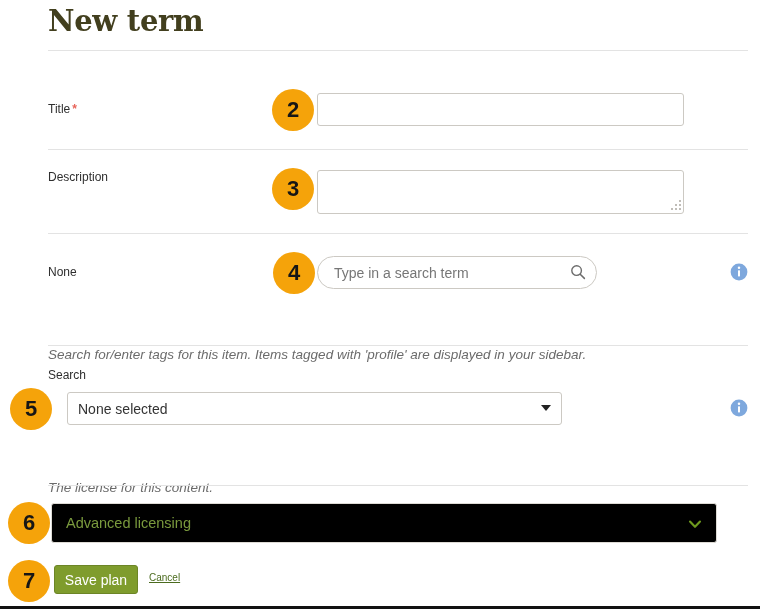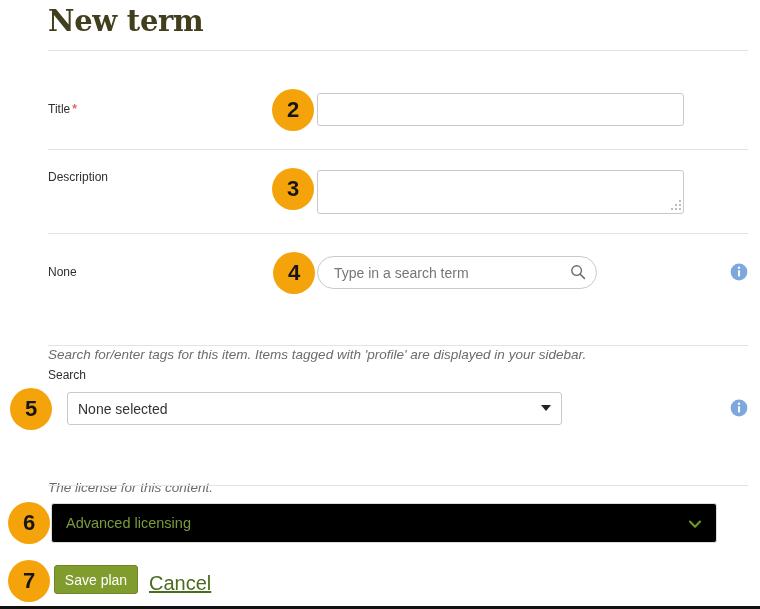--- a/index.html
+++ b/index.html
@@ -233,21 +233,21 @@
     font-family: "Liberation Sans", sans-serif;
     font-size: 14px;
     line-height: 1;
     cursor: pointer;
     padding: 4px;
   }
   #cancel-link {
     position: absolute;
     left: 149px;
     top: 572px;
-    font-size: 20px;
+    font-size: 10px;
     color: #4b6b1e;
     text-decoration: underline;
     cursor: pointer;
     white-space: nowrap;
   }
 
   
   .info-icon {
     position: absolute;
     width: 18px;

